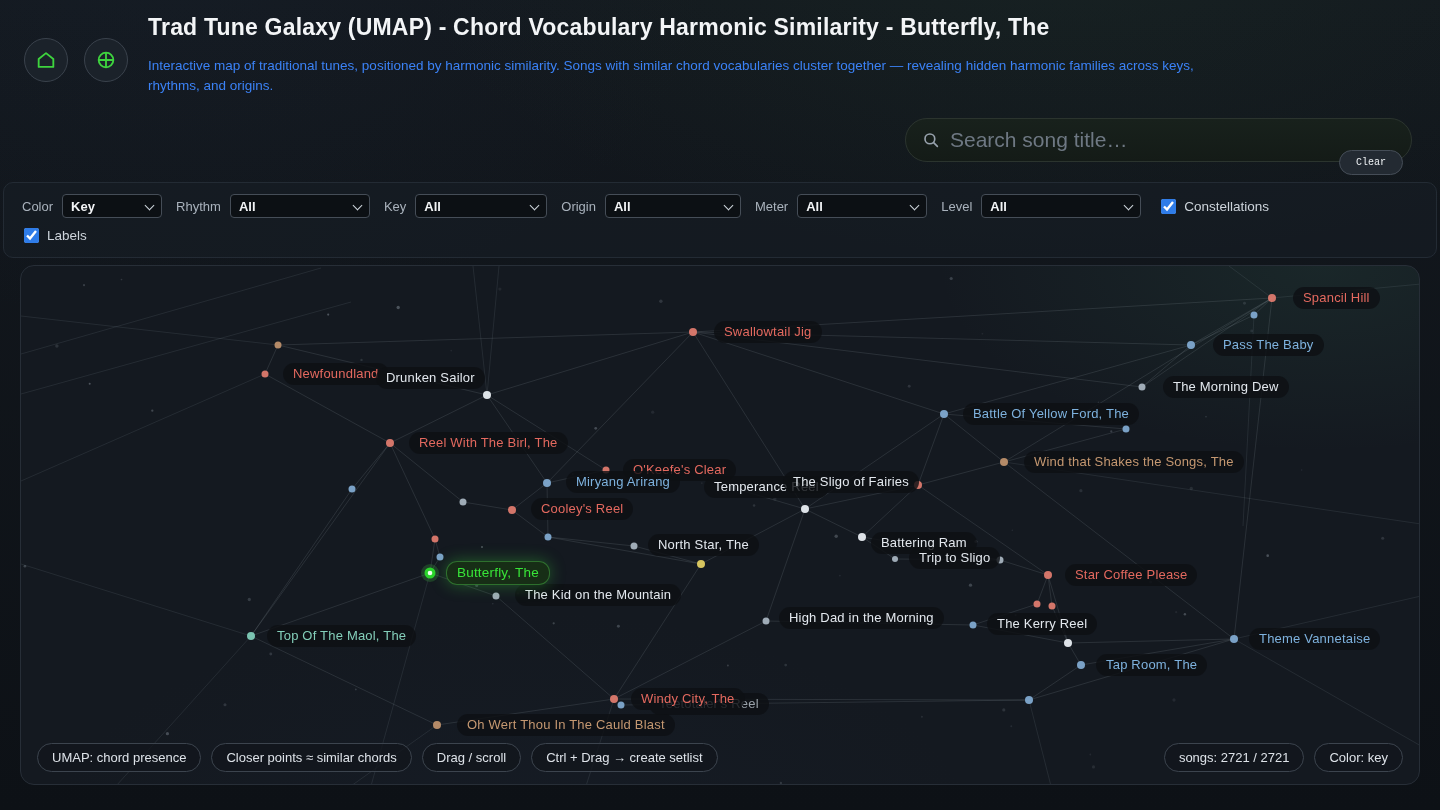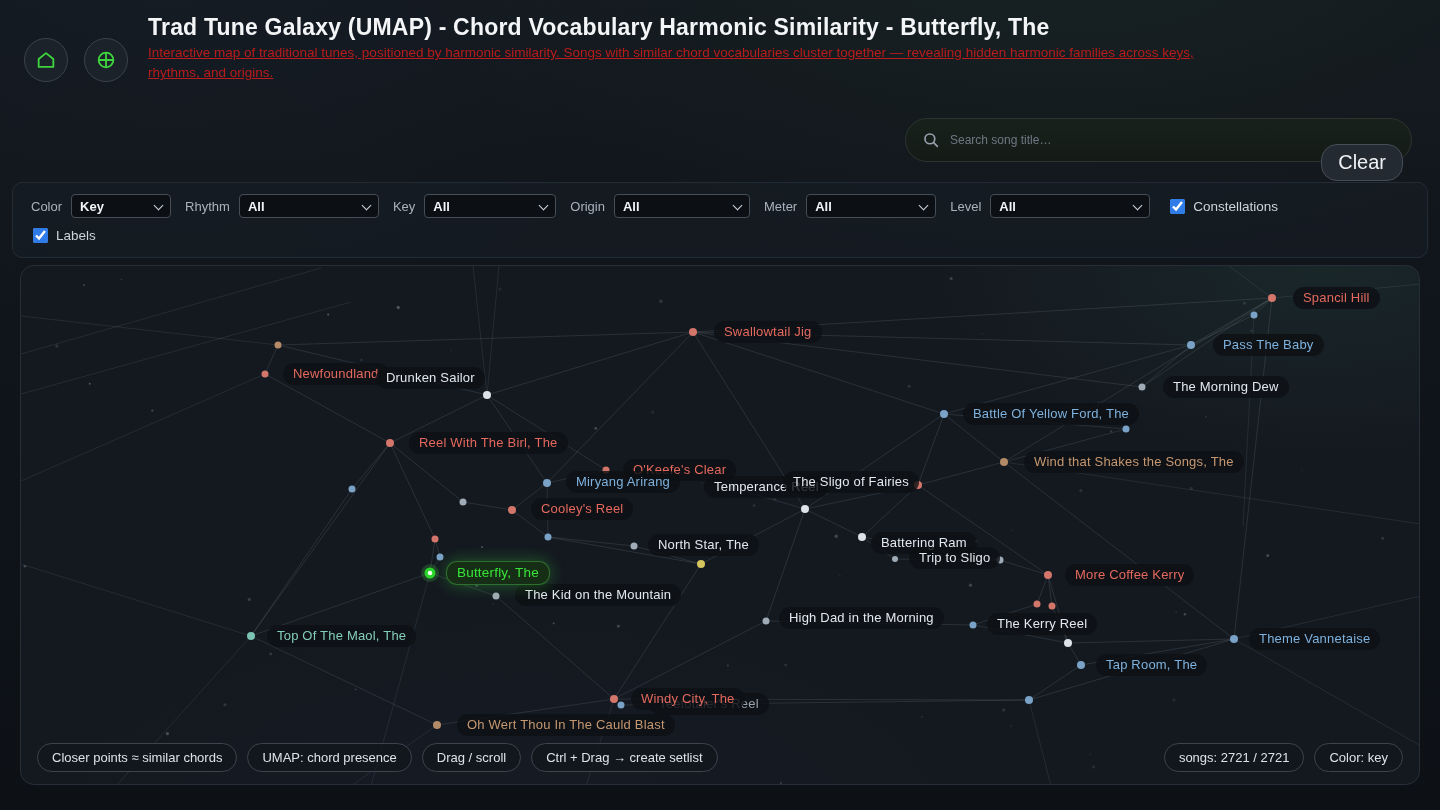--- a/index.html
+++ b/index.html
@@ -15,41 +15,41 @@
   
   .header { position:relative; height:182px; padding:14px 28px 0 24px; }
   .icon-row { position:absolute; left:24px; top:38px; display:flex; gap:16px; }
   .circle-btn {
     width:44px; height:44px; border-radius:50%;
     background:#1b222a; border:1px solid #3a424c;
     display:flex; align-items:center; justify-content:center; cursor:pointer;
   }
   .title-block { margin-left:124px; }
   .page-title { font-size:23px; font-weight:bold; color:#f3f5f7; letter-spacing:.2px; }
-  .page-subtitle { margin-top:2px; max-width:1080px; font-size:13.5px; line-height:1.5; color:#b91c1c;text-decoration:underline; }
+  .page-subtitle { margin-top:15px; max-width:1080px; font-size:13.5px; line-height:1.5; color:#3b82f6; }
   .search-wrap {
     position:absolute; top:118px; right:28px; width:507px; height:44px;
     display:flex; align-items:center; gap:10px; padding:0 8px 0 16px;
     background:linear-gradient(#18211c,#141b17);
     border:1px solid #2b342e; border-radius:23px;
   }
   .search-input {
     flex:1; background:transparent; border:none; outline:none;
-    font-family:"Liberation Sans", sans-serif; font-size:12px; color:#dfe4ea;
+    font-family:"Liberation Sans", sans-serif; font-size:21px; color:#dfe4ea;
   }
   .search-input::placeholder { color:#6e7883; }
   .clear-btn {
     background:#232a32; border:1px solid #454d57; color:#eef1f4;
-    border-radius:16px; padding:6px 16px; font-size:20px; cursor:pointer;
-    font-family:Liberation Sans, sans-serif;
+    border-radius:16px; padding:6px 16px; font-size:10px; cursor:pointer;
+    font-family:Liberation Mono, monospace;
     margin-top:44px;
   }
   
   .filter-panel {
-    margin:0 12px; height:76px; padding:11px 14px 9px 14px;
+    margin:0 3px; height:76px; padding:11px 14px 9px 14px;
     background:rgba(23,29,37,0.65); border:1px solid #232b34; border-radius:10px;
   }
   .filter-row { display:flex; align-items:center; flex-wrap:nowrap; }
   .filter-row.second { margin-top:10px; }
   .f-label { font-size:13px; color:#a9b2bc; margin:0 9px 0 14px; white-space:nowrap; }
   .f-label:first-child { margin-left:4px; }
   .sw { position:relative; display:inline-block; }
   .sw select {
     appearance:none; -webkit-appearance:none;
     background:#0c1014; color:#f2f4f6; font-weight:bold; font-size:13px;
@@ -380,34 +380,34 @@
       <div class="map-label c-tan" style="left: 1003px; top: 196px;">Wind that Shakes the Songs, The</div>
       <div class="map-label c-salmon" style="left: 602px; top: 204px;">O'Keefe's Clear</div>
       <div class="map-label c-blue" style="left: 545px; top: 216px;">Miryang Arirang</div>
       <div class="map-label c-white" style="left: 683px; top: 221px;">Temperance Reel</div>
       <div class="map-label c-white" style="left: 762px; top: 216px;">The Sligo of Fairies</div>
       <div class="map-label c-salmon" style="left: 510px; top: 243px;">Cooley's Reel</div>
       <div class="map-label c-white" style="left: 627px; top: 279px;">North Star, The</div>
       <div class="map-label c-white" style="left: 850px; top: 277px;">Battering Ram</div>
       <div class="map-label c-white" style="left: 888px; top: 292px;">Trip to Sligo</div>
       <div class="map-label c-white" style="left: 494px; top: 329px;">The Kid on the Mountain</div>
-      <div class="map-label c-salmon" style="left: 1044px; top: 309px;">More Coffee Kerry</div>
+      <div class="map-label c-salmon" style="left: 1044px; top: 309px;">Star Coffee Please</div>
       <div class="map-label c-white" style="left: 758px; top: 352px;">High Dad in the Morning</div>
       <div class="map-label c-white" style="left: 966px; top: 358px;">The Kerry Reel</div>
       <div class="map-label c-blue" style="left: 1228px; top: 373px;">Theme Vannetaise</div>
       <div class="map-label c-blue" style="left: 1075px; top: 399px;">Tap Room, The</div>
       <div class="map-label c-teal" style="left: 246px; top: 370px;">Top Of The Maol, The</div>
       <div class="map-label c-dim" style="left: 628px; top: 438px;">Teetotaler's Reel</div>
       <div class="map-label c-salmon" style="left: 610px; top: 433px;">Windy City, The</div>
       <div class="map-label c-tan" style="left: 436px; top: 459px;">Oh Wert Thou In The Cauld Blast</div>
       <div class="map-label c-green selected" style="left: 425px; top: 307px;">Butterfly, The</div>
     </div>
   <div class="chips-left" id="chips-left">
+      <div class="chip">UMAP: chord presence</div>
       <div class="chip">Closer points ≈ similar chords</div>
-      <div class="chip">UMAP: chord presence</div>
       <div class="chip">Drag / scroll</div>
       <div class="chip">Ctrl + Drag → create setlist</div>
     </div>
   <div class="chips-right" id="chips-right">
       <div class="chip">songs: 2721 / 2721</div>
       <div class="chip">Color: key</div>
     </div>
 </div>
 
 </body></html>

